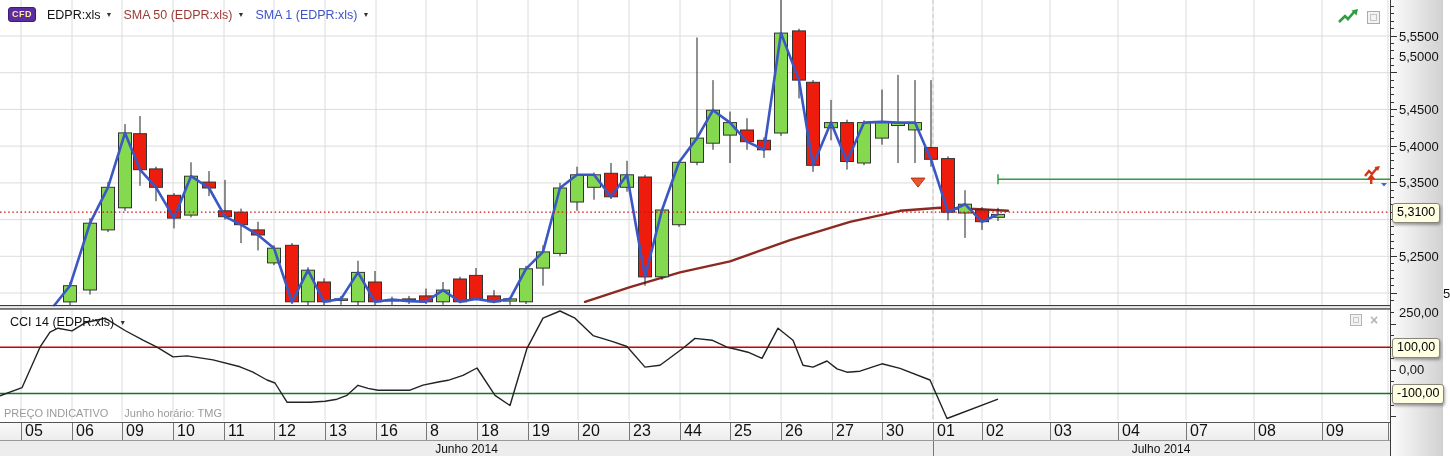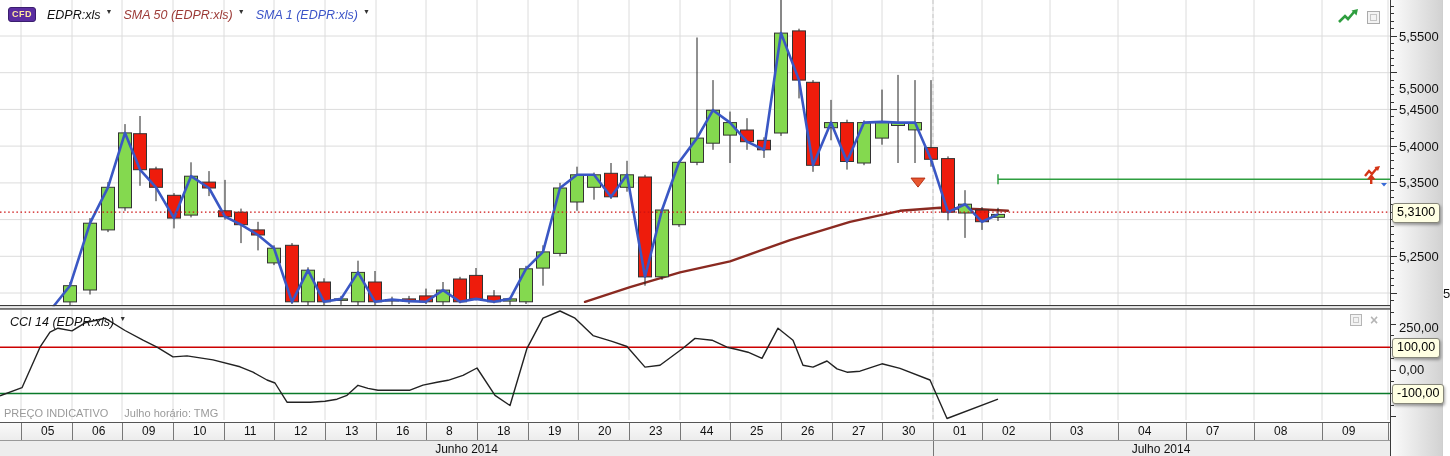--- a/index.html
+++ b/index.html
@@ -2,41 +2,41 @@
 <html><head>
 <meta charset="utf-8">
 <style>
   html,body{margin:0;padding:0;background:#fff;}
   #app{position:relative;width:1450px;height:456px;background:#ffffff;overflow:hidden;
        font-family:"Liberation Sans",sans-serif;}
   #chart-svg{position:absolute;left:0;top:0;}
   .legend{position:absolute;display:flex;align-items:center;gap:11px;z-index:6;}
   .badge{background:#5b2da0;border:1px solid #3a1d6e;color:#ffe9a0;font-weight:bold;
          font-size:9px;line-height:11px;padding:1px 3px;border-radius:3px;letter-spacing:.5px;}
-  .dd{display:flex;align-items:flex-start;gap:5px;font-size:12.5px;color:#111;cursor:pointer;white-space:nowrap;font-style:italic;}
+  .dd{display:flex;align-items:center;gap:5px;font-size:12.5px;color:#111;cursor:pointer;white-space:nowrap;}
   .caret{font-size:7px;color:#333;}
   .sma50-c{color:#9c3a36;}
   .sma1-c{color:#3c55c8;}
   .panel-icons{position:absolute;display:flex;gap:7px;align-items:center;z-index:6;}
   .sq-icon{width:13px;height:13px;display:inline-block;}
   .x-icon{font-size:14px;line-height:13px;color:#b5b5b5;font-weight:bold;cursor:pointer;}
   .footer-note{position:absolute;left:4px;top:407px;font-size:11px;color:#9a9a9a;
                display:flex;gap:16px;z-index:5;white-space:nowrap;}
   #right-axis{position:absolute;left:1390px;top:0;width:52px;height:456px;box-sizing:border-box;
               background:linear-gradient(to right,#fbfbfb,#d2d2d2);border-left:1px solid #3a3a3a;z-index:4;}
   .tick{position:absolute;left:0;height:1px;background:#333;}
   .ax-label{position:absolute;left:8px;font-size:13px;color:#111;white-space:nowrap;}
   .val-box{position:absolute;left:1px;background:#ffffe3;border:1px solid #86867a;border-radius:3px;
            box-shadow:1px 2px 3px rgba(0,0,0,.35);font-size:12.5px;line-height:15px;
            padding:1px 4px 2px;color:#000;white-space:nowrap;z-index:2;}
   #time-axis{position:absolute;left:0;top:422px;width:1390px;height:34px;border-top:1px solid #555;
              background:linear-gradient(#f9f9f9,#e0e0e0);z-index:3;}
   .date-row{position:absolute;left:0;top:0;width:100%;height:17px;}
   .date-cell{position:absolute;top:0;height:17px;border-left:1px solid #777;box-sizing:border-box;
-             font-size:12px;color:#111;padding-left:19px;line-height:16px;overflow:hidden;}
+             font-size:16px;color:#111;padding-left:3px;line-height:16px;overflow:hidden;}
   .month-row{position:absolute;left:0;top:17px;width:100%;height:17px;border-top:1px solid #999;background:#ededed;}
   .month-label{position:absolute;top:0;height:17px;text-align:center;font-size:12px;color:#111;line-height:16px;box-sizing:border-box;}
   .right-edge{position:absolute;left:1442px;top:0;width:8px;height:456px;background:#ffffff;border-left:1px solid #cfcfcf;box-sizing:border-box;}
 </style>
 </head>
 <body>
 
 <div id="app">
 
   <svg id="chart-svg" width="1390" height="422">
@@ -273,26 +273,26 @@
   <svg width="26" height="22" style="position:absolute;left:1364px;top:165px;z-index:5;">
     <polyline points="1,11 5,6 8,9 13,3" fill="none" stroke="#d43516" stroke-width="2.4"></polyline>
     <polygon points="16,1 10.5,2 14,6" fill="#d43516"></polygon>
     <rect x="6" y="13" width="2.4" height="6" fill="#d43516"></rect>
     <polygon points="7.2,9 2.8,14.5 11.6,14.5" fill="#d43516"></polygon>
     <polygon points="17,18 23,18 20,21.6" fill="#3a6bd6"></polygon>
   </svg>
 
   <div class="footer-note">
     <span>PREÇO INDICATIVO</span>
-    <span>Julho horário: TMG</span>
+    <span>Junho horário: TMG</span>
   </div>
 
   <div id="right-axis">
     <div class="val-box" style="top:203px;">5,3100</div>
-    <div class="ax-label" style="top:320px;">250,00</div>
+    <div class="ax-label" style="top:305px;">250,00</div>
     <div class="val-box" style="top:338px;">100,00</div>
     <div class="ax-label" style="top:362px;">0,00</div>
     <div class="val-box" style="top:384px;">-100,00</div>
   <div class="tick" style="top: 299.844px; width: 3px;"></div>
       <div class="tick" style="top: 292.501px; width: 3px;"></div>
       <div class="tick" style="top: 285.159px; width: 3px;"></div>
       <div class="tick" style="top: 277.816px; width: 3px;"></div>
       <div class="tick" style="top: 270.473px; width: 3px;"></div>
       <div class="tick" style="top: 263.13px; width: 3px;"></div>
       <div class="tick" style="top: 255.787px; width: 3px;"></div>
@@ -326,21 +326,21 @@
       <div class="tick" style="top: 50.1858px; width: 3px;"></div>
       <div class="tick" style="top: 42.8429px; width: 3px;"></div>
       <div class="tick" style="top: 35.5px; width: 3px;"></div>
       <div class="tick" style="top: 28.1571px; width: 3px;"></div>
       <div class="tick" style="top: 20.8142px; width: 3px;"></div>
       <div class="tick" style="top: 13.4713px; width: 3px;"></div>
       <div class="tick" style="top: 6.1284px; width: 3px;"></div>
       <div class="tick" style="top: 35.5px; width: 6px;"></div>
       <div class="ax-label" style="top: 28.5px;">5,5500</div>
       <div class="tick" style="top: 72.2145px; width: 6px;"></div>
-      <div class="ax-label" style="top: 81px; text-align: right;">5,5000</div>
+      <div class="ax-label" style="top: 49px; text-align: right;">5,5000</div>
       <div class="tick" style="top: 108.929px; width: 6px;"></div>
       <div class="ax-label" style="top: 101.929px;">5,4500</div>
       <div class="tick" style="top: 145.643px; width: 6px;"></div>
       <div class="ax-label" style="top: 138.643px;">5,4000</div>
       <div class="tick" style="top: 182.358px; width: 6px;"></div>
       <div class="ax-label" style="top: 175.358px;">5,3500</div>
       <div class="tick" style="top: 255.787px; width: 6px;"></div>
       <div class="ax-label" style="top: 248.787px;">5,2500</div>
       <div class="tick" style="top: 292.501px; width: 6px;"></div>
       <div class="ax-label" style="top: 285.501px; margin-left: 44px;">5,2000</div>

